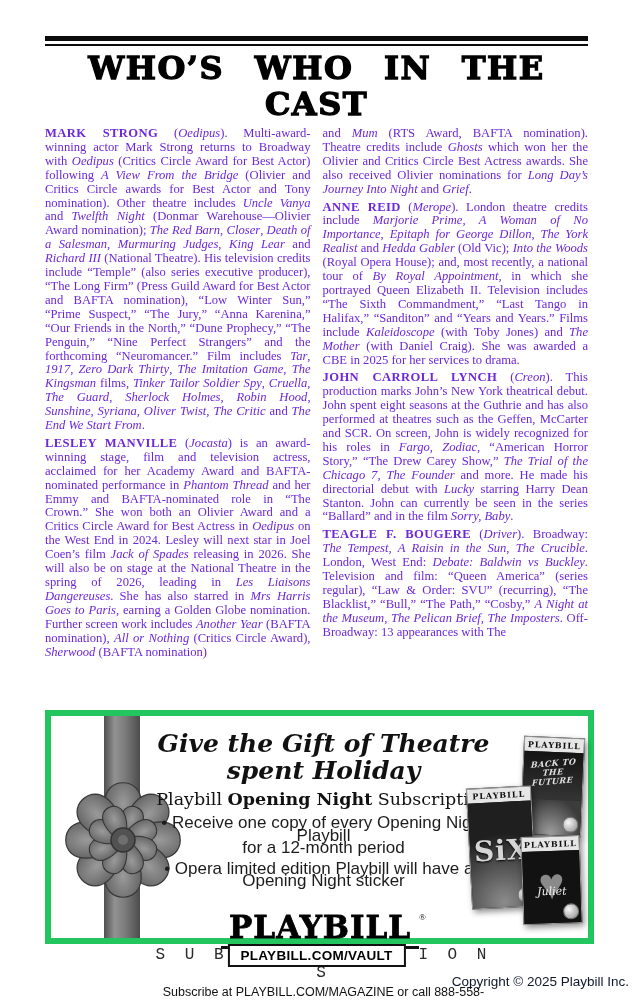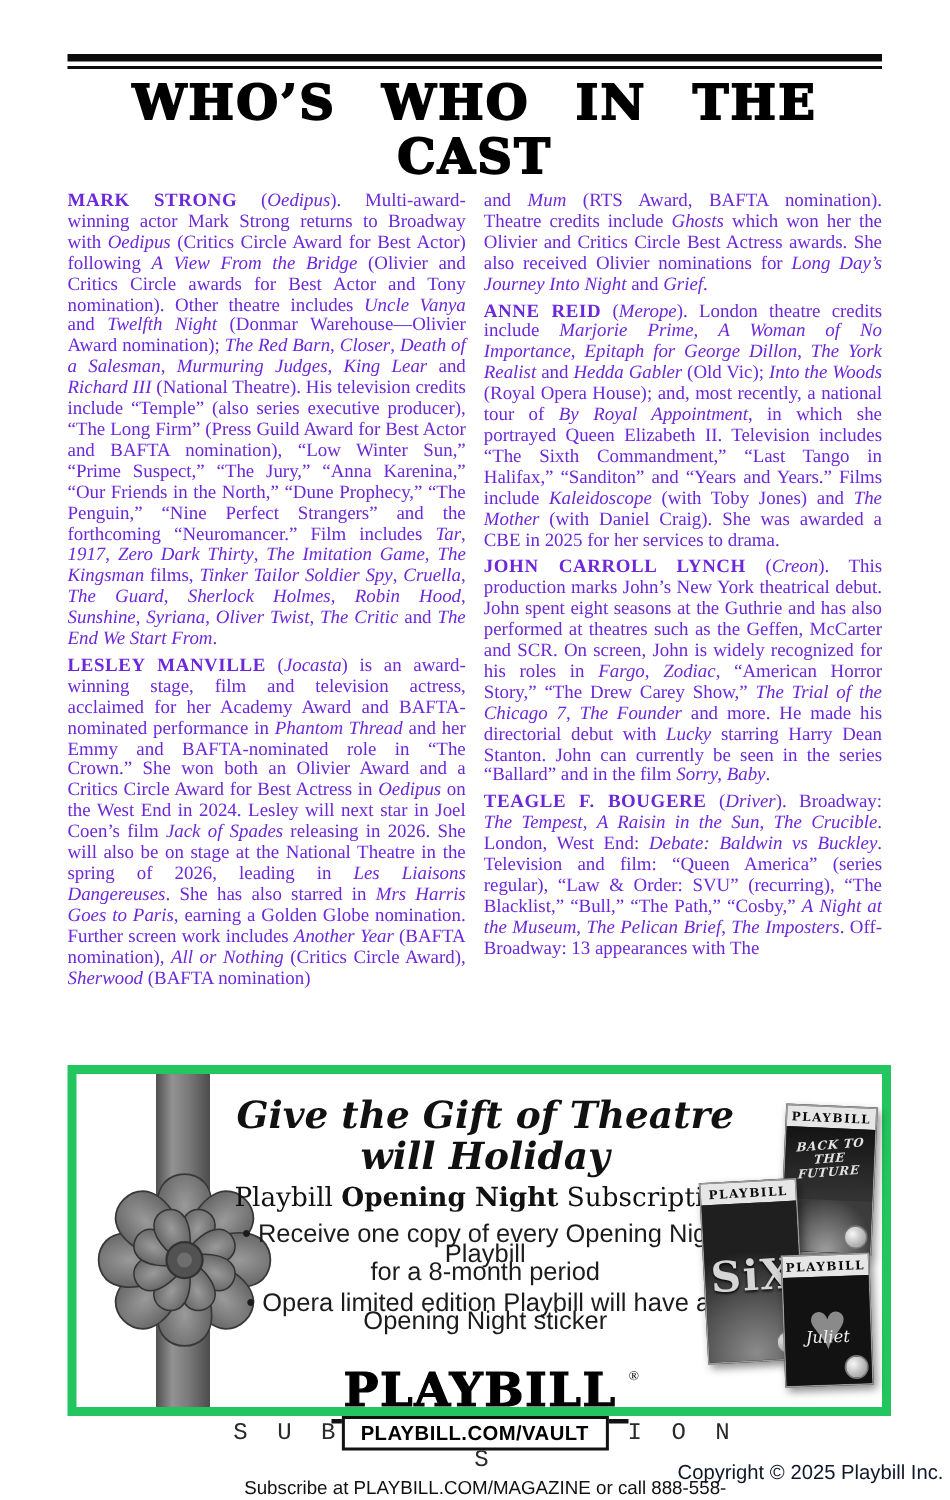--- a/index.html
+++ b/index.html
@@ -158,25 +158,25 @@
         <g transform="rotate(337.5) scale(0.62)">
             <path d="M0,2 C-16,-12 -24,-40 -13,-52 C-6,-59 6,-59 13,-52 C24,-40 16,-12 0,2 Z" fill="url(#petalGrad)" stroke="#333" stroke-width="1.6"></path>
           </g>
         <circle r="12" fill="#525252" stroke="#333" stroke-width="1.5"></circle>
         <circle r="5" fill="#6e6e6e"></circle>
       </g>
     </svg>
 
     <div class="ad-center">
       <div class="ad-headline">Give the Gift of Theatre</div>
-      <div class="ad-headline">will Holiday</div>
+      <div class="ad-headline">spent Holiday</div>
       <div class="ad-sub"><span>Playbill </span><span class="sub-bold">Opening Night</span><span> Subscription</span></div>
       <div class="ad-bullet">
         <div>• Receive one copy of every Opening Night Playbill</div>
-        <div>for a 8-month period</div>
+        <div>for a 12-month period</div>
       </div>
       <div class="ad-bullet">
         <div>• Opera limited edition Playbill will have an</div>
         <div>Opening Night sticker</div>
       </div>
       <div class="ad-logo"><span class="logo-text">PLAYBILL</span><sup class="logo-reg">®</sup></div>
       <div class="ad-logo-sub">S U B S C R I P T I O N S</div>
       <div class="ad-subscribe">Subscribe at PLAYBILL.COM/MAGAZINE or call 888-558-2054</div>
     </div>
 

